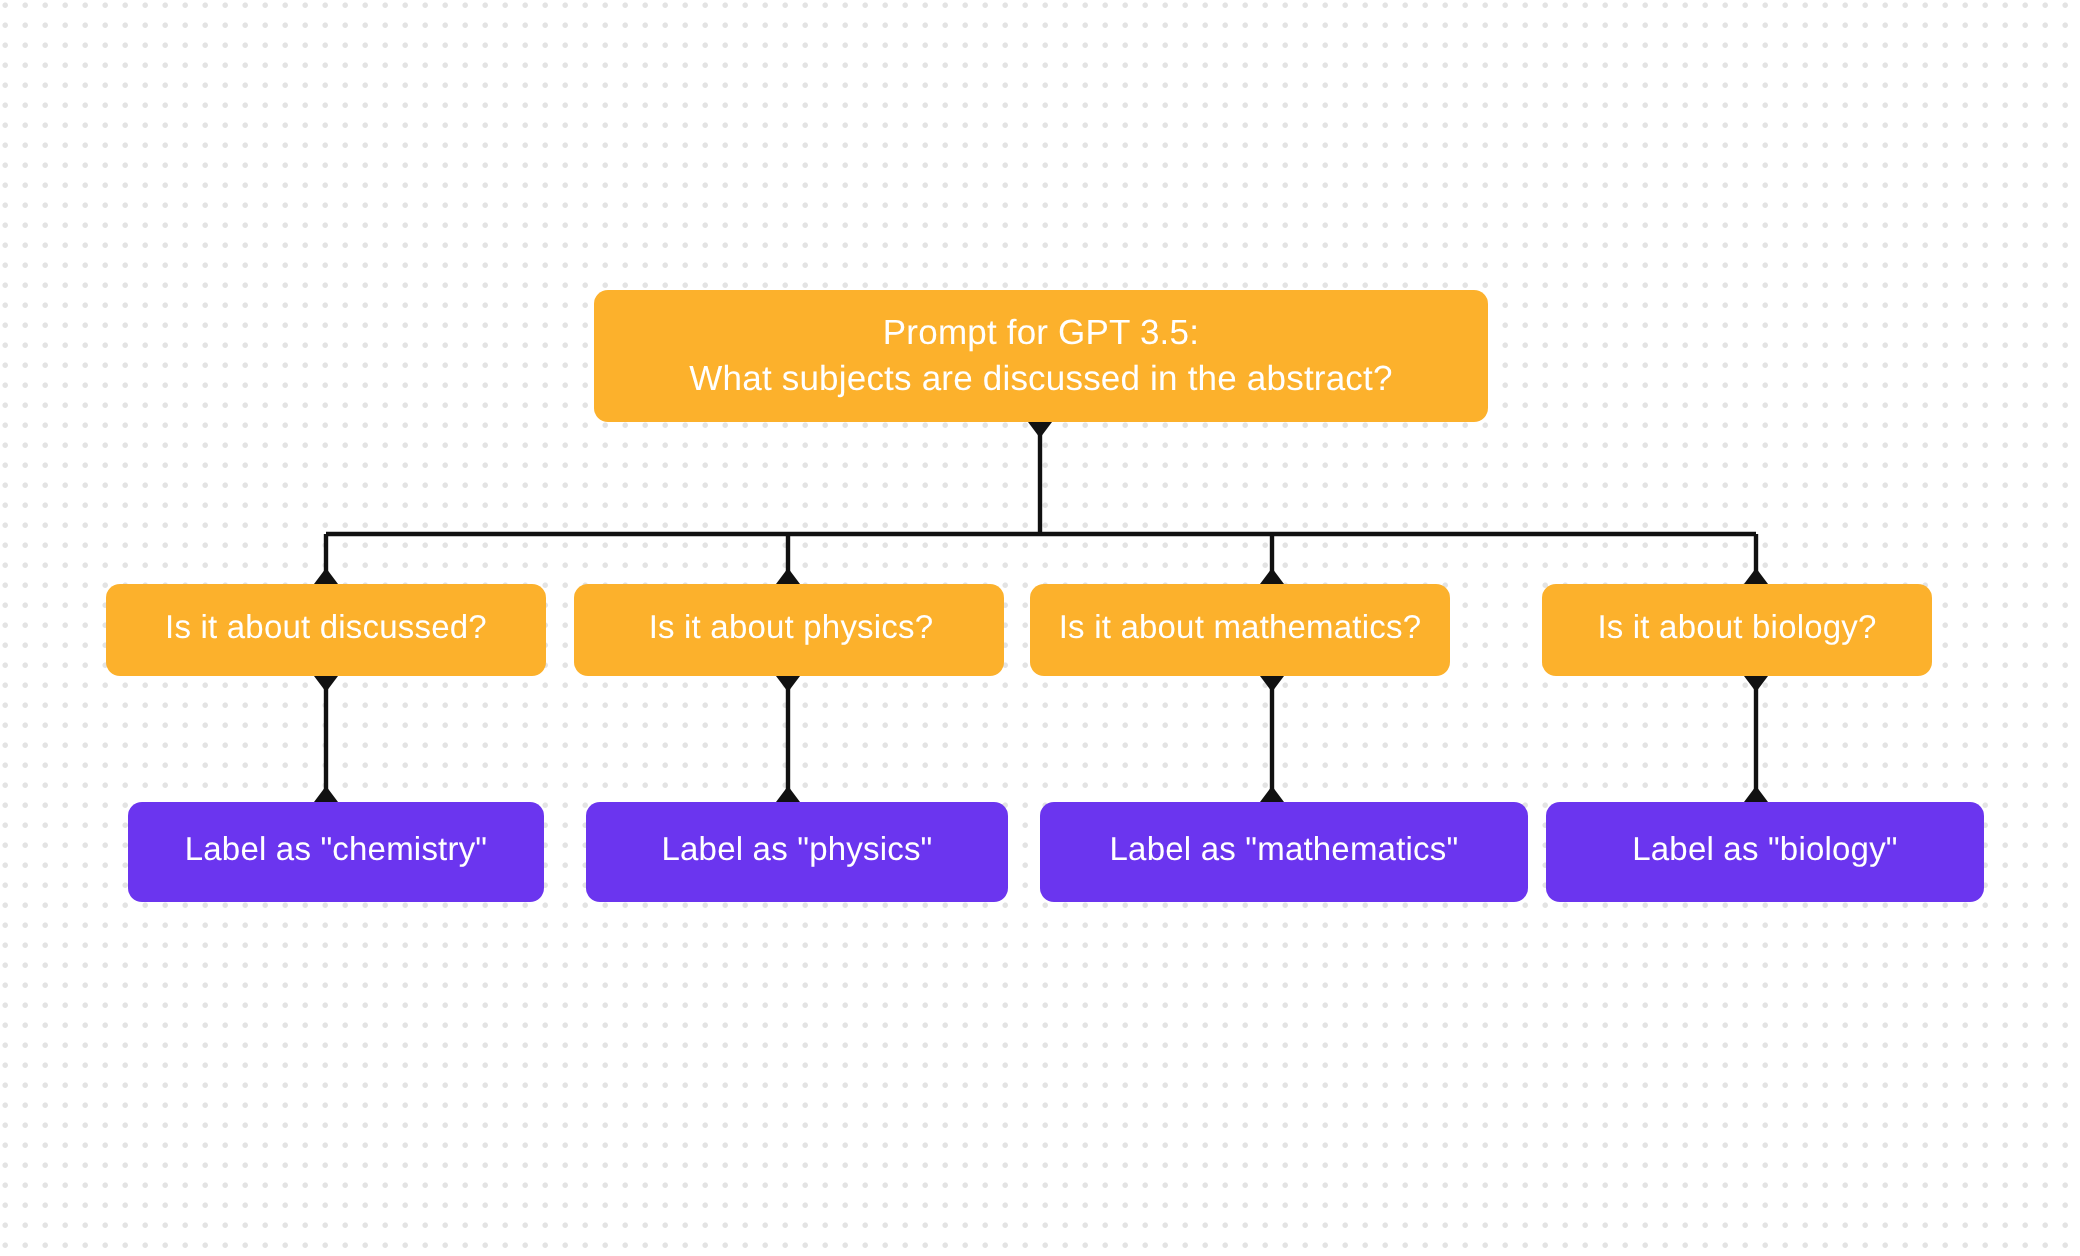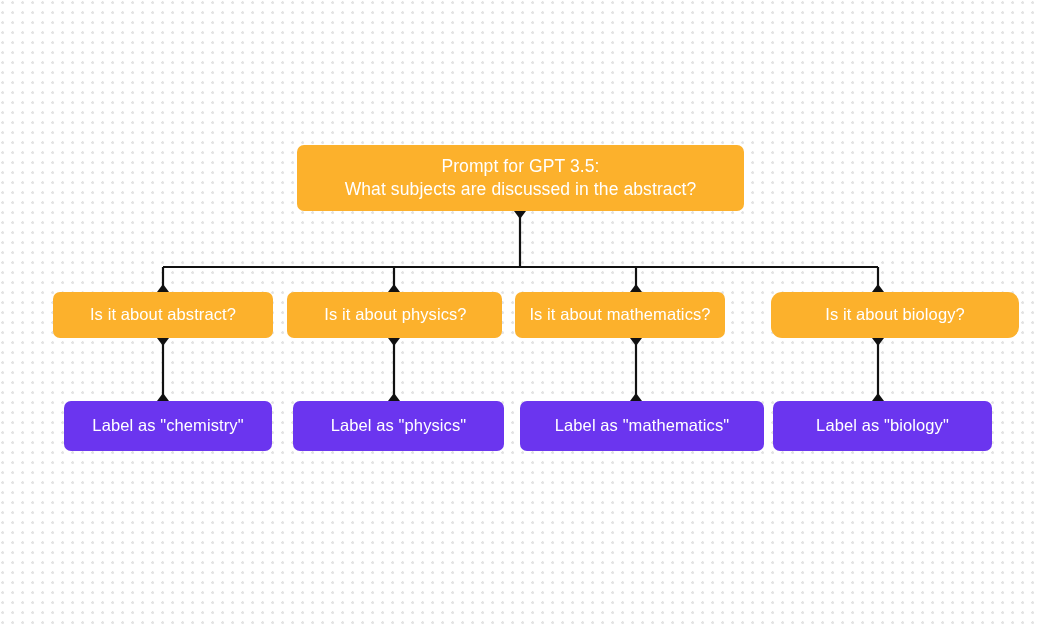--- a/index.html
+++ b/index.html
@@ -61,21 +61,21 @@
   }
 
   .row-question {
     top: 292px;
     height: 46px;
     font-size: 16.5px;
   }
   .q0 { left: 53px;  width: 220px; }
   .q1 { left: 287px; width: 215px; padding-left: 12px; }
   .q2 { left: 515px; width: 210px; }
-  .q3 { left: 771px; width: 248px; border-radius: 11px; }
+  .q3 { left: 771px; width: 195px; }
 
   .row-label {
     top: 401px;
     height: 50px;
     font-size: 16.5px;
   }
   .l0 { left: 64px;  width: 208px; }
   .l1 { left: 293px; width: 211px; }
   .l2 { left: 520px; width: 244px; }
   .l3 { left: 773px; width: 219px; }
@@ -120,21 +120,21 @@
       <polygon points="163,393 169,401 163,409 157,401"></polygon>
       <polygon points="394,393 400,401 394,409 388,401"></polygon>
       <polygon points="636,393 642,401 636,409 630,401"></polygon>
       <polygon points="878,393 884,401 878,409 872,401"></polygon>
     </g>
   </svg>
 
   <div class="node orange node-root">Prompt for GPT 3.5:
 What subjects are discussed in the abstract?</div>
 
-  <div class="node orange row-question q0">Is it about abstract?</div>
+  <div class="node orange row-question q0">Is it about discussed?</div>
   <div class="node orange row-question q1">Is it about physics?</div>
   <div class="node orange row-question q2">Is it about mathematics?</div>
   <div class="node orange row-question q3">Is it about biology?</div>
 
   <div class="node purple row-label l0">Label as "chemistry"</div>
   <div class="node purple row-label l1">Label as "physics"</div>
   <div class="node purple row-label l2">Label as "mathematics"</div>
   <div class="node purple row-label l3">Label as "biology"</div>
 
 </div>

